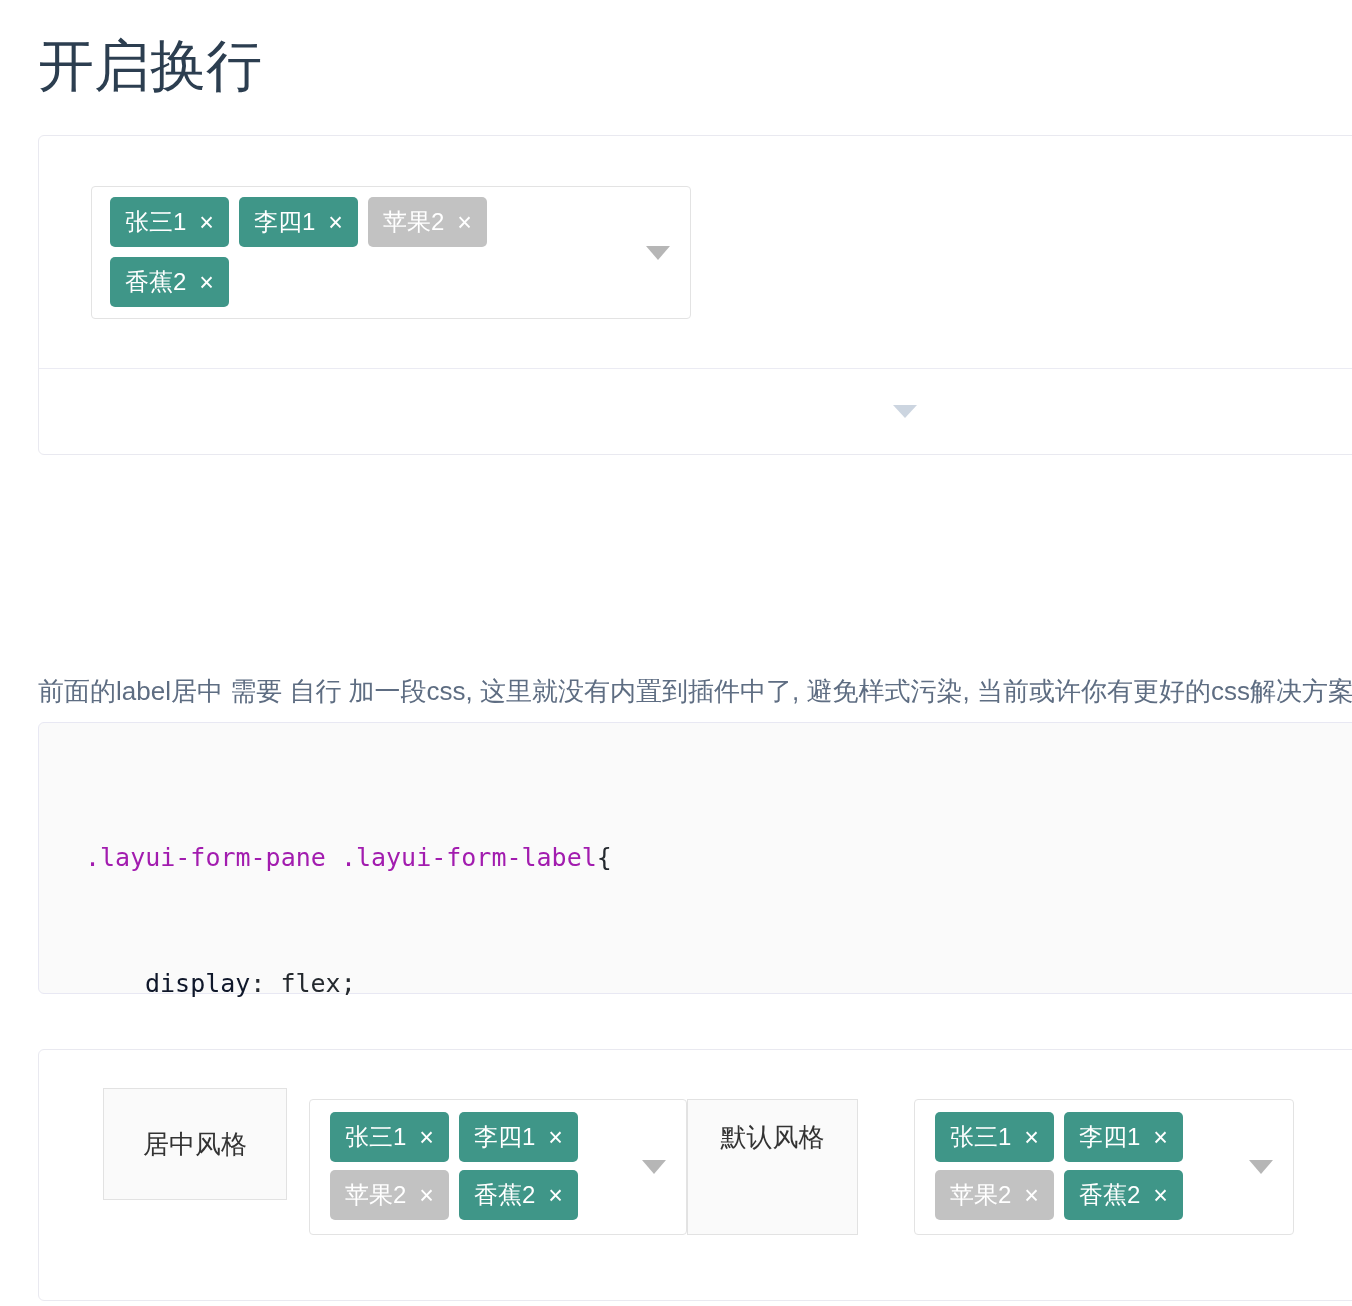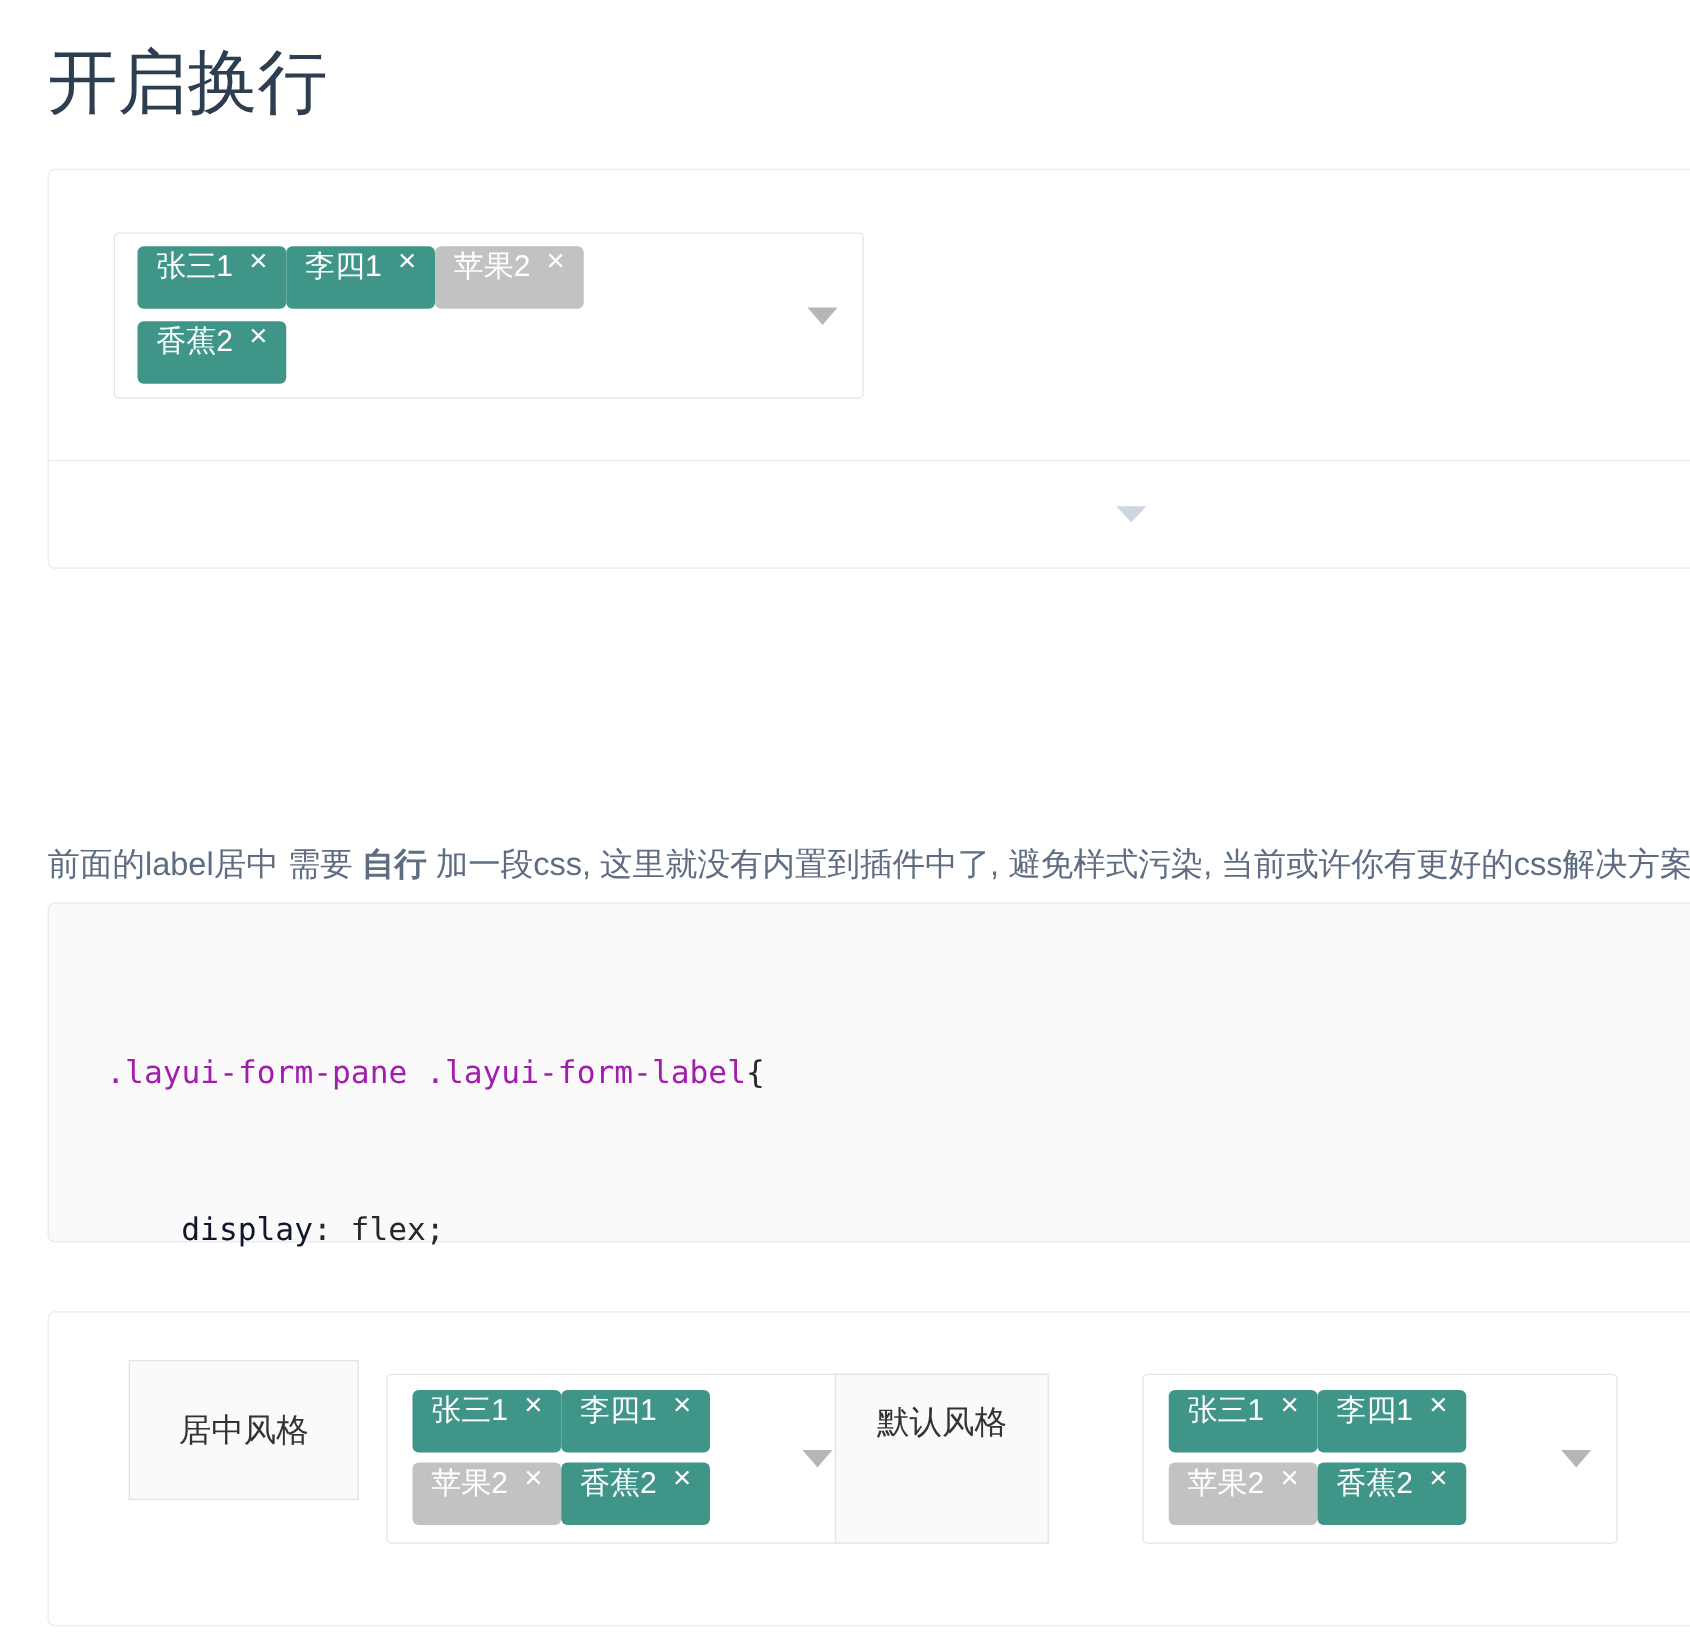--- a/index.html
+++ b/index.html
@@ -17,22 +17,22 @@
     border:1px solid #e9e9f0; border-radius:6px; background:#fff;
   }
   
   .xmsel {
     position:absolute; border:1px solid #e3e3e3; border-radius:4px;
     background:#fff; cursor:pointer;
   }
   .tagwrap { padding:10px 70px 0 18px; }
   .tag-row { display:flex; margin-bottom:10px; }
   .tag {
-    display:inline-flex; align-items:flex-start; height:50px;
-    padding:0 15px; border-radius:5px;
+    display:inline-flex; align-items:center; height:50px;
+    padding:0 15px; margin-right:10px; border-radius:5px;
     font-size:24px; color:#fff; white-space:nowrap;
   }
   .tag-label { pointer-events:none; }
   .tag-close { margin-left:13px; font-size:25px; line-height:1; color:#fff; }
   .sel-arrow {
     position:absolute; right:20px; top:50%; margin-top:-7px;
     width:0; height:0;
     border-left:12px solid transparent; border-right:12px solid transparent;
     border-top:14px solid #b6b6b6;
   }
@@ -45,21 +45,21 @@
   .toggle-caret {
     width:0; height:0;
     border-left:12px solid transparent; border-right:12px solid transparent;
     border-top:13px solid #ccd5e0;
   }
   
   .desc {
     position:absolute; left:38px; top:674px; width:1714px;
     font-size:26px; line-height:34px; color:#5e6d82; white-space:nowrap;
   }
-  .desc b { font-weight:bold; }
+  .desc b { font-weight:normal; }
   
   .codeblock {
     position:absolute; left:38px; top:722px; width:1714px; height:272px;
     background:#fafafa; border:1px solid #e8e8f3; border-radius:6px;
     padding:30px 0 0 46px;
     font-family:"DejaVu Sans Mono", monospace;
     font-size:25px; line-height:42px; color:#24292e; white-space:pre;
   }
   .c-sel { color:#a21caf; }
   .c-prop { color:#0f172a; }
@@ -151,21 +151,21 @@
           </span>
           <span class="tag" style="background:#3f9688;">
             <span class="tag-label">香蕉2</span>
             <span class="tag-close">×</span>
           </span>
         </div>
       </div>
       <span class="sel-arrow"></span>
     </div>
 
-    <div class="label-box v-top" style="left:629px; top:49px; width:171px; height:136px;">
+    <div class="label-box v-top" style="left:648px; top:49px; width:171px; height:136px;">
       <span>默认风格</span>
     </div>
     <div class="xmsel" style="left:875px; top:49px; width:380px; height:136px;">
       <div class="tagwrap compact">
         <div class="tag-row compact">
           <span class="tag" style="background:#3f9688;">
             <span class="tag-label">张三1</span>
             <span class="tag-close">×</span>
           </span>
           <span class="tag" style="background:#3f9688;">

